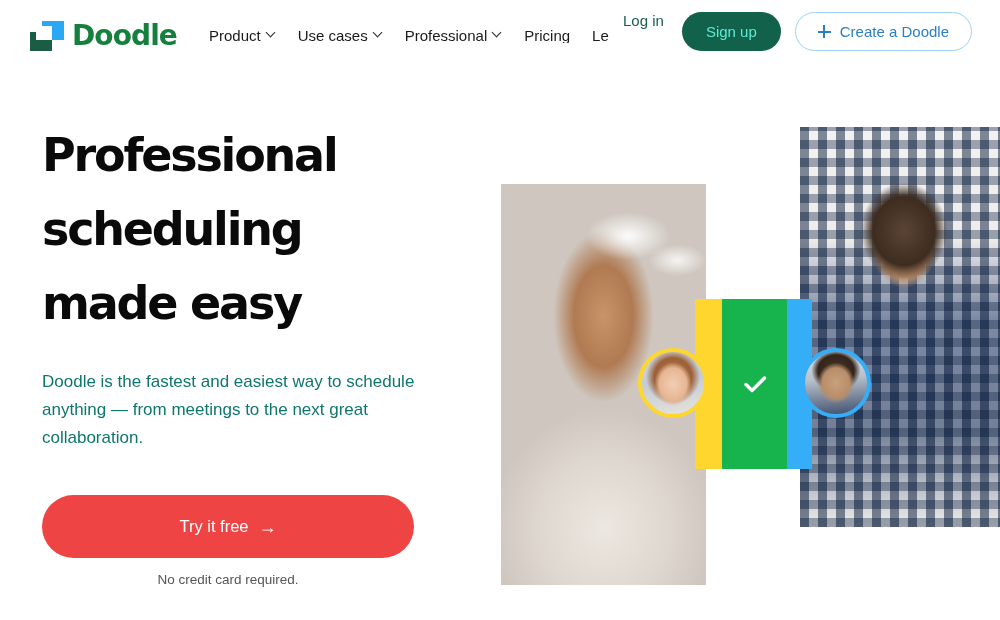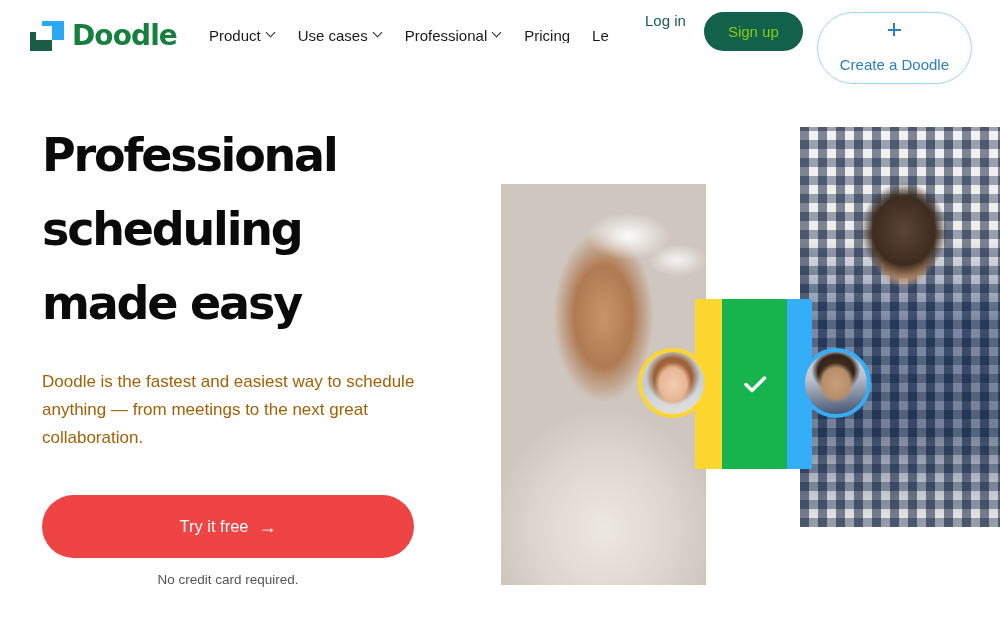--- a/index.html
+++ b/index.html
@@ -91,41 +91,40 @@
   }
   .login-link {
     font-size: 15px;
     color: #195f46;
     cursor: pointer;
     white-space: nowrap;
     padding: 0 4px;
   }
   .btn-signup {
     background: #12614a;
-    color: #84cc16;
+    color: #5eead4;
     font-size: 15px;
     border: none;
     border-radius: 999px;
     padding: 11px 24px;
     cursor: pointer;
     white-space: nowrap;
     font-family: "Liberation Sans", sans-serif;
   }
   .btn-create {
-    display: flex; align-items: center; gap: 20px;
+    display: flex; align-items: center; gap: 9px;
     background: #ffffff;
     border: 1.3px solid #9dd3f5;
     border-radius: 999px;
     padding: 10px 22px;
     color: #2a7fc0;
     font-size: 15px;
     cursor: pointer;
     white-space: nowrap;
     font-family: "Liberation Sans", sans-serif;
-    flex-direction: column;
   }
   .plus-icon {
     position: relative;
     width: 13px; height: 13px;
     flex: none;
   }
   .plus-icon::before, .plus-icon::after {
     content: ""; position: absolute; background: #2a7fc0;
   }
   .plus-icon::before { left: 0; top: 5.5px; width: 13px; height: 2px; }
@@ -143,21 +142,21 @@
     line-height: 74px;
     letter-spacing: -2.2px;
     font-weight: bold;
     color: #0A0A0A;
     width: 400px;
   }
   .subhead {
     margin-top: 28px;
     font-size: 17px;
     line-height: 28px;
-    color: #a16207;
+    color: #0f766e;
     width: 385px;
   }
   .btn-try {
     margin-top: 43px;
     width: 372px; height: 63px;
     background: #ef4444;
     color: #ffffff;
     border: none;
     border-radius: 999px;
     font-size: 16.5px;

